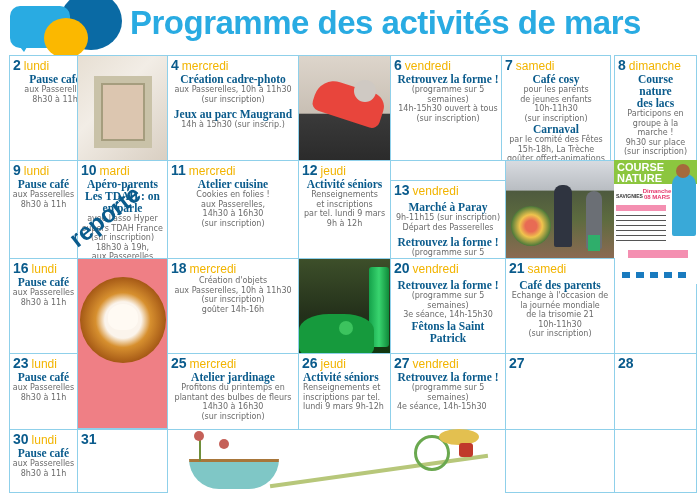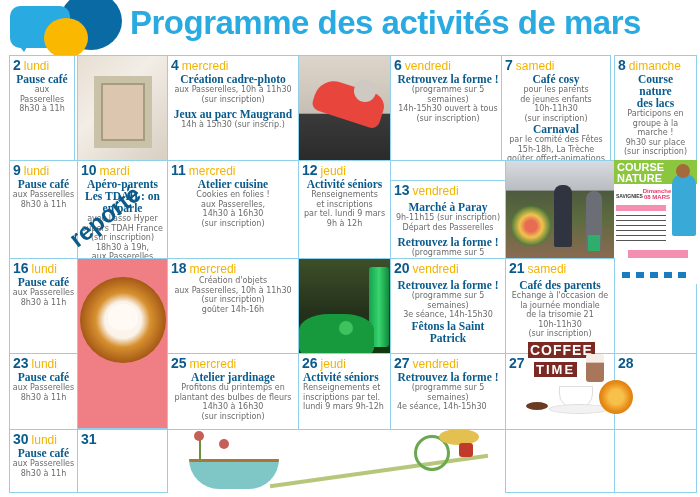--- a/index.html
+++ b/index.html
@@ -36,21 +36,21 @@
 <div class="header">
   <div class="bubble bubble-dark"></div>
   <div class="bubble bubble-light"></div>
   <div class="bubble-light-tail"></div>
   <div class="bubble bubble-yellow"></div>
   <div class="title">Programme des activités de mars</div>
 </div>
 
 <div class="grid">
 
-  <div class="cell" style="left:0;top:0;width:66px;height:106px;">
+  <div class="cell" style="left:0;top:0;width:92px;height:106px;">
     <div class="daynum"><span>2</span><span class="wd">lundi</span></div>
     <div class="body">
       <div class="evt">Pause café</div>
       <div class="det">aux Passerelles</div>
       <div class="det">8h30 à 11h</div>
     </div>
   </div>
   <div class="photo" style="left:68px;top:0;width:91px;height:106px;background:linear-gradient(135deg,#e7dfd3,#f2ede6 40%,#d9cfc2);">
     <div style="position:absolute;left:16px;top:20px;width:58px;height:72px;border:7px solid #c9c2a8;background:#dcc6b0;box-shadow:0 0 0 2px #a59d7e inset;"></div>
   </div>
@@ -258,29 +258,20 @@
       <div class="det">(programme sur 5 semaines)</div>
       <div class="det" style="text-align:left;padding-left:4px;">4e séance, 14h-15h30</div>
     </div>
   </div>
   <div class="cell" style="left:496px;top:298px;width:110px;height:77px;">
     <div class="daynum"><span>27</span></div>
   </div>
   <div class="cell" style="left:605px;top:298px;width:83px;height:77px;">
     <div class="daynum"><span>28</span></div>
   </div>
-  <div style="position:absolute;left:515px;top:285px;width:115px;height:95px;">
-    <div style="position:absolute;left:4px;top:2px;font:bold 14px 'Liberation Sans',sans-serif;color:#fff;background:#7a2a22;padding:0 2px;letter-spacing:1px;">COFFEE</div>
-    <div style="position:absolute;left:10px;top:22px;font:bold 13px 'Liberation Sans',sans-serif;color:#fff;background:#7a2a22;padding:0 2px;letter-spacing:2px;">TIME</div>
-    <div style="position:absolute;left:62px;top:14px;width:18px;height:28px;background:linear-gradient(180deg,#f5eee6 30%,#a8765a 31%);border-radius:3px;"></div>
-    <div style="position:absolute;left:35px;top:46px;width:34px;height:22px;background:#fff;border:1px solid #ddd;border-radius:0 0 14px 14px;"></div>
-    <div style="position:absolute;left:25px;top:64px;width:60px;height:10px;background:#f2f2f2;border-radius:50%;border:1px solid #ddd;"></div>
-    <div style="position:absolute;left:75px;top:40px;width:34px;height:34px;background:radial-gradient(circle,#f7c04a 30%,#e68a15 60%,#c96a10 100%);border-radius:50%;"></div>
-    <div style="position:absolute;left:2px;top:62px;width:22px;height:8px;background:#6b3a22;border-radius:50%;"></div>
-  </div>
 
   <div class="cell" style="left:0;top:374px;width:69px;height:64px;">
     <div class="daynum"><span>30</span><span class="wd">lundi</span></div>
     <div class="body">
       <div class="evt">Pause café</div>
       <div class="det">aux Passerelles</div>
       <div class="det">8h30 à 11h</div>
     </div>
   </div>
   <div class="cell" style="left:68px;top:374px;width:91px;height:64px;">

